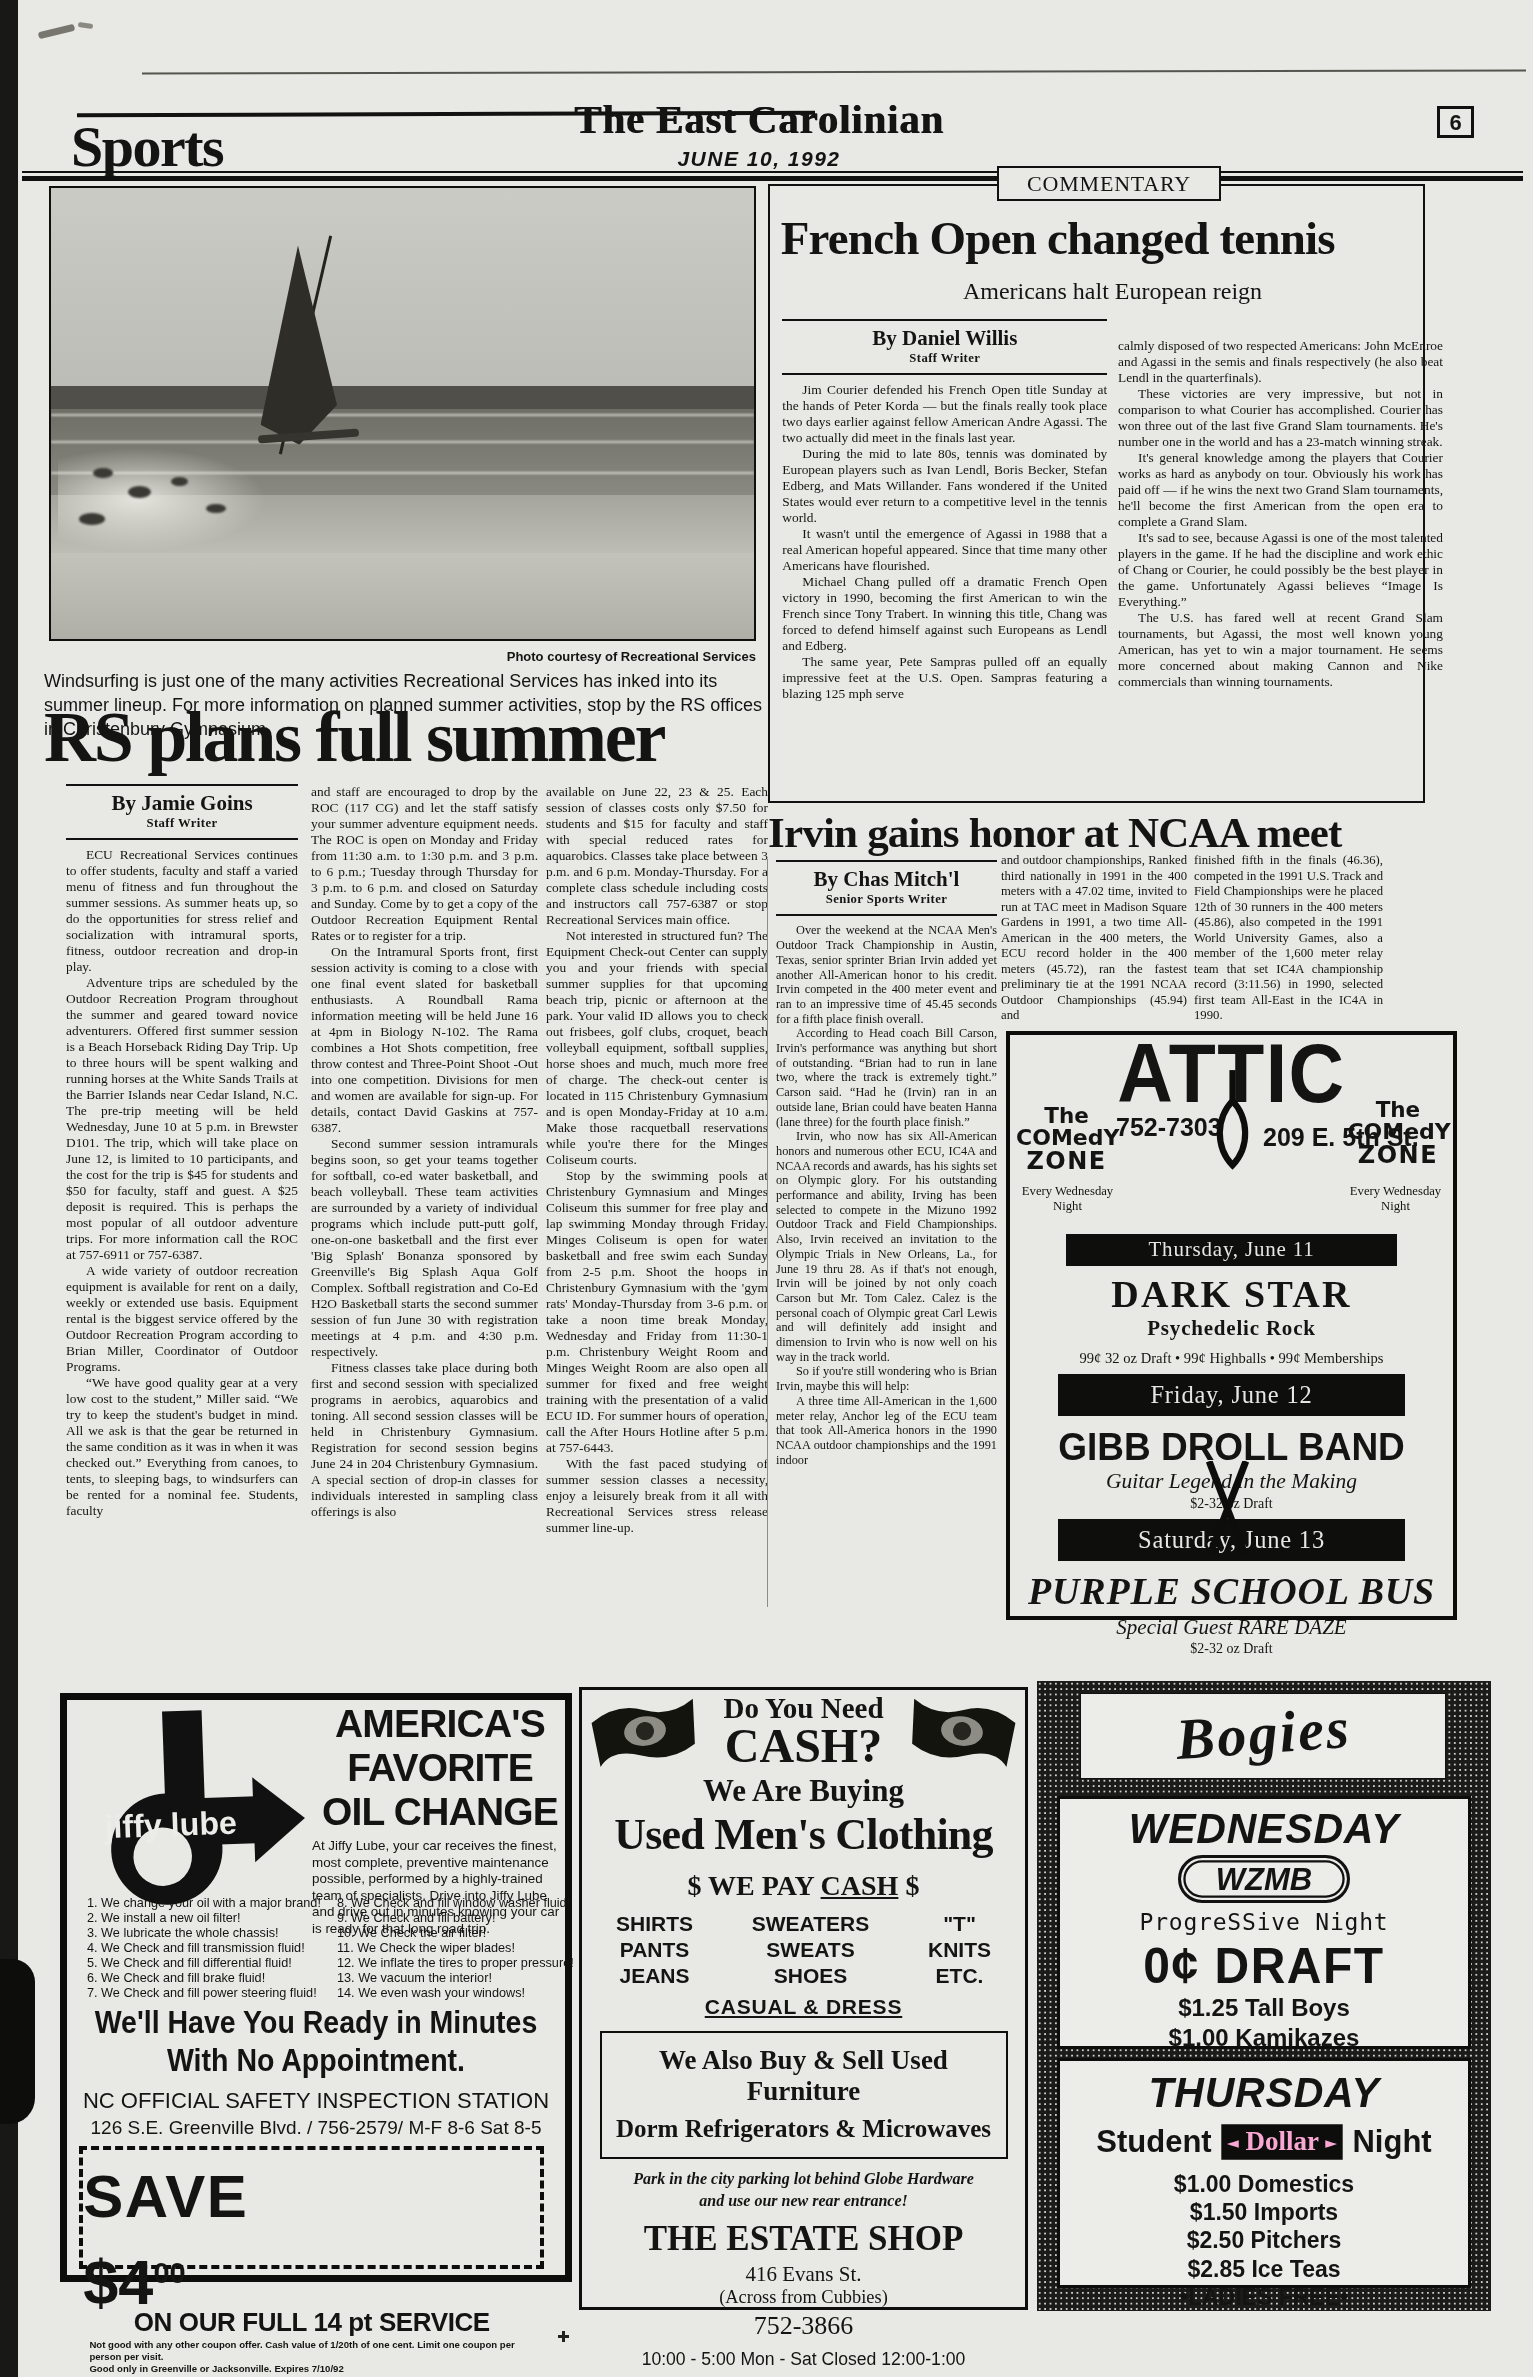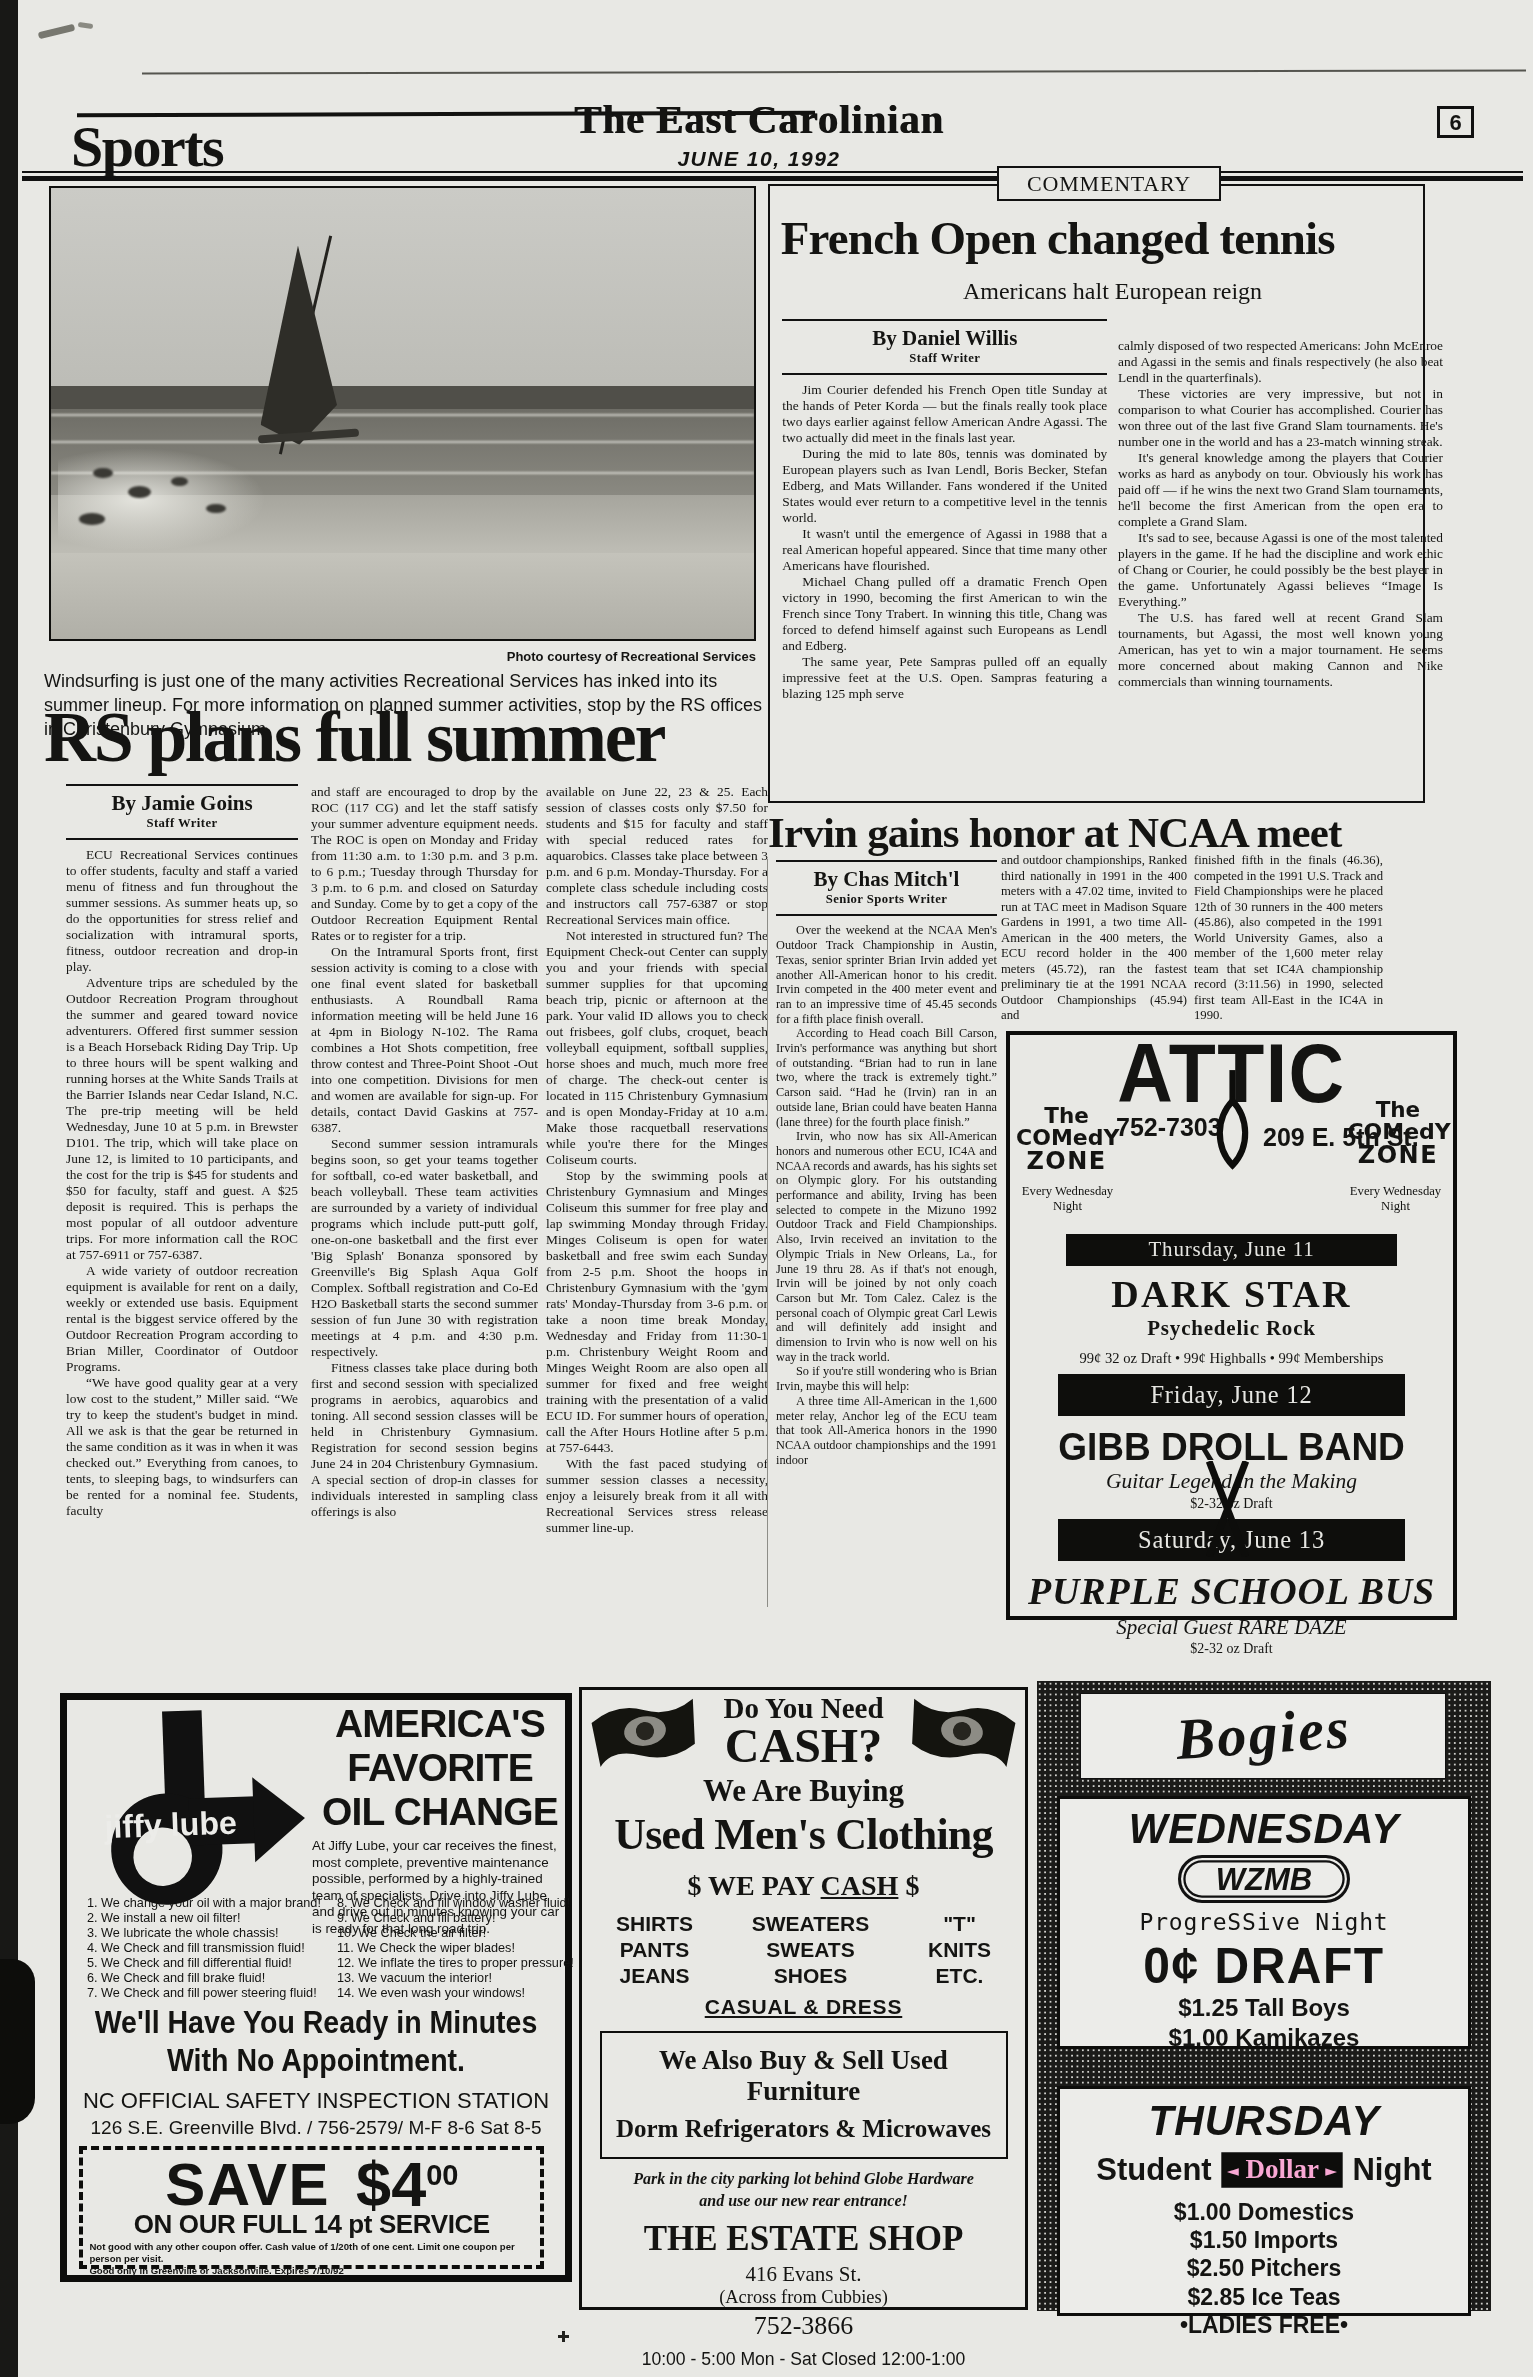--- a/index.html
+++ b/index.html
@@ -116,21 +116,21 @@
   .jiffy-para { position:absolute; left:245px; top:138px; width:258px; font-size:13.4px; line-height:16.5px; }
   .jiffy-list { position:absolute; top:196px; font-size:12.7px; line-height:15px; }
   .jiffy-list div { white-space:nowrap; }
   .jl-1 { left:20px; width:253px; } .jl-2 { left:270px; width:230px; }
   .jiffy-ready { position:absolute; left:0; top:304px; width:100%; text-align:center;
                  font-size:31px; font-weight:700; line-height:1.22; transform:scaleX(.92); }
   .jiffy-station { position:absolute; left:0; top:388px; width:100%; text-align:center; font-size:22px; }
   .jiffy-addr { position:absolute; left:0; top:417px; width:100%; text-align:center; font-size:19px; }
   .jiffy-coupon { position:absolute; left:12.3px; top:446px; width:465px; height:123px;
                   border:4.6px dashed #0d0d0b; text-align:center; }
-  .save-row { display:flex; justify-content:center; align-items:flex-start; gap:26px; margin-top:5px; }
+  .save-row { display:flex; justify-content:center; align-items:flex-start; gap:26px; margin-top:17px;flex-direction:column; }
   .save-word { font-size:60px; font-weight:700; letter-spacing:1.5px; line-height:1; }
   .save-amt { font-size:63px; font-weight:700; line-height:.95; }
   .save-cents { font-size:29px; font-weight:700; vertical-align:21.5px; }
   .coupon-line2 { font-size:26px; font-weight:700; margin-top:-6.1px; letter-spacing:-0.4px; }
   .coupon-fine { font-size:9.6px; font-weight:700; text-align:left; padding:0.8px 6.1px; line-height:1.25; }
 
   
   .estate { left:579px; top:1687px; width:449px; height:623px; border:3.1px solid #0e0e0c; text-align:center; }
   .money { position:absolute; top:6.1px; }
   .money-l { left:6.1px; transform:rotate(-8deg); }
@@ -159,21 +159,21 @@
   
   .bogies { left:1037px; top:1681px; width:454px; height:630px; background-color:#1b1b19;
             background-image:radial-gradient(#cfcfcb 0.8px, transparent 1.1px); background-size:5.4px 5.4px;
             font-family:"Liberation Sans", sans-serif; }
   .b-logo { position:absolute; left:43px; top:12.3px; width:366px; height:86px; background:#ecece9;
             border:1.5px solid #111; text-align:center; line-height:80px;
             font-family:"Liberation Serif", serif; font-style:italic; font-weight:700; font-size:58px; letter-spacing:2.3px; }
   .b-logo span { display:inline-block; transform:rotate(-4deg); }
   .b-panel { position:absolute; left:20px; width:414px; background:#ecece9; border:3.8px solid #0d0d0b; text-align:center; }
   .b-wed { top:115px; height:253px; padding-top:6.1px; }
-  .b-thu { top:405px; height:230px; padding-top:7.7px; }
+  .b-thu { top:377px; height:230px; padding-top:7.7px; }
   .b-day { font-style:italic; font-weight:700; font-size:41px; transform:scaleY(1.04); letter-spacing:0.8px; }
   .wzmb { margin:3.1px auto 0; width:172px; height:48px; border:3.1px solid #111; border-radius:24px;
           box-shadow:inset 0 0 0 2.3px #ecece9, inset 0 0 0 4.6px #111;
           font-style:italic; font-weight:700; font-size:31px; line-height:43px; }
   .b-prog { font-family:"DejaVu Sans Mono", monospace; font-size:23px; margin-top:6.1px; letter-spacing:0.8px; }
   .b-draft { font-weight:700; font-size:48px; margin-top:3.1px; transform:scaleY(1.05); letter-spacing:1.5px; }
   .b-prices2 div { font-weight:700; font-size:24px; line-height:1.25; }
   .b-sdn { display:flex; align-items:center; justify-content:center; gap:7.7px; margin-top:6.1px; }
   .b-student, .b-night { font-weight:700; font-size:31px; }
   .b-dollar { background:#0d0d0b; color:#f9a8d4; padding:3.8px 7.7px 5.4px;

